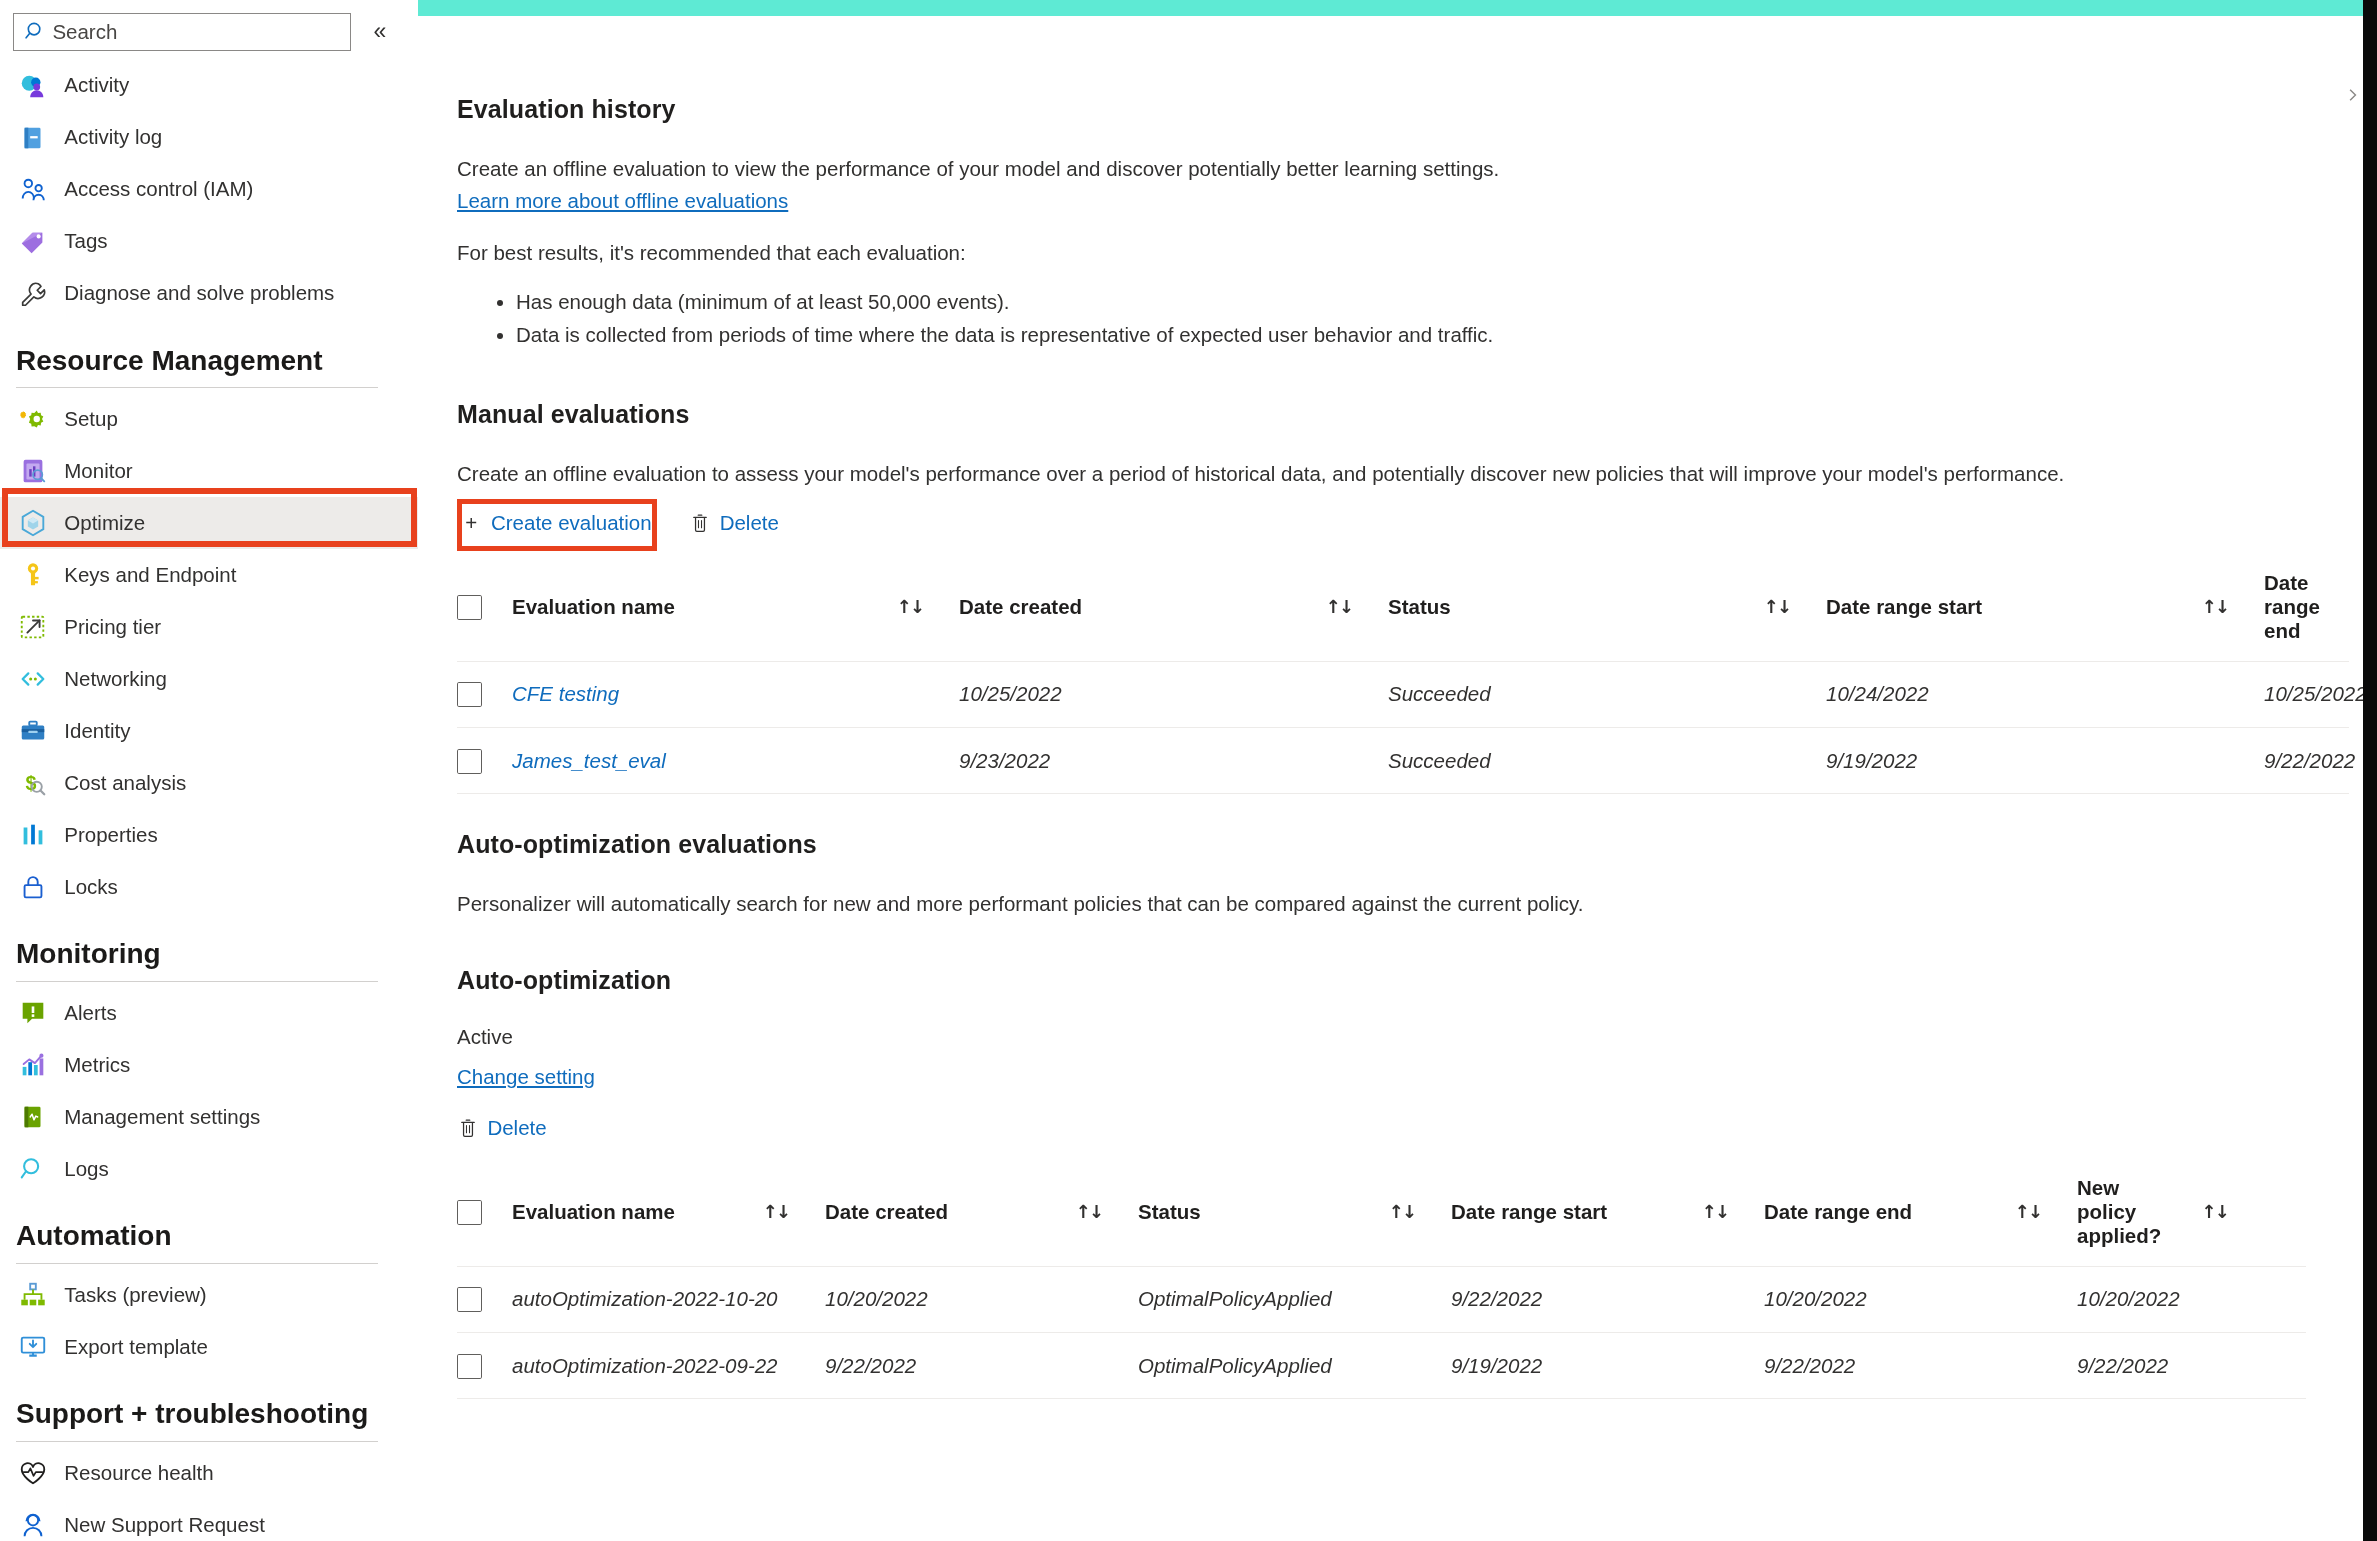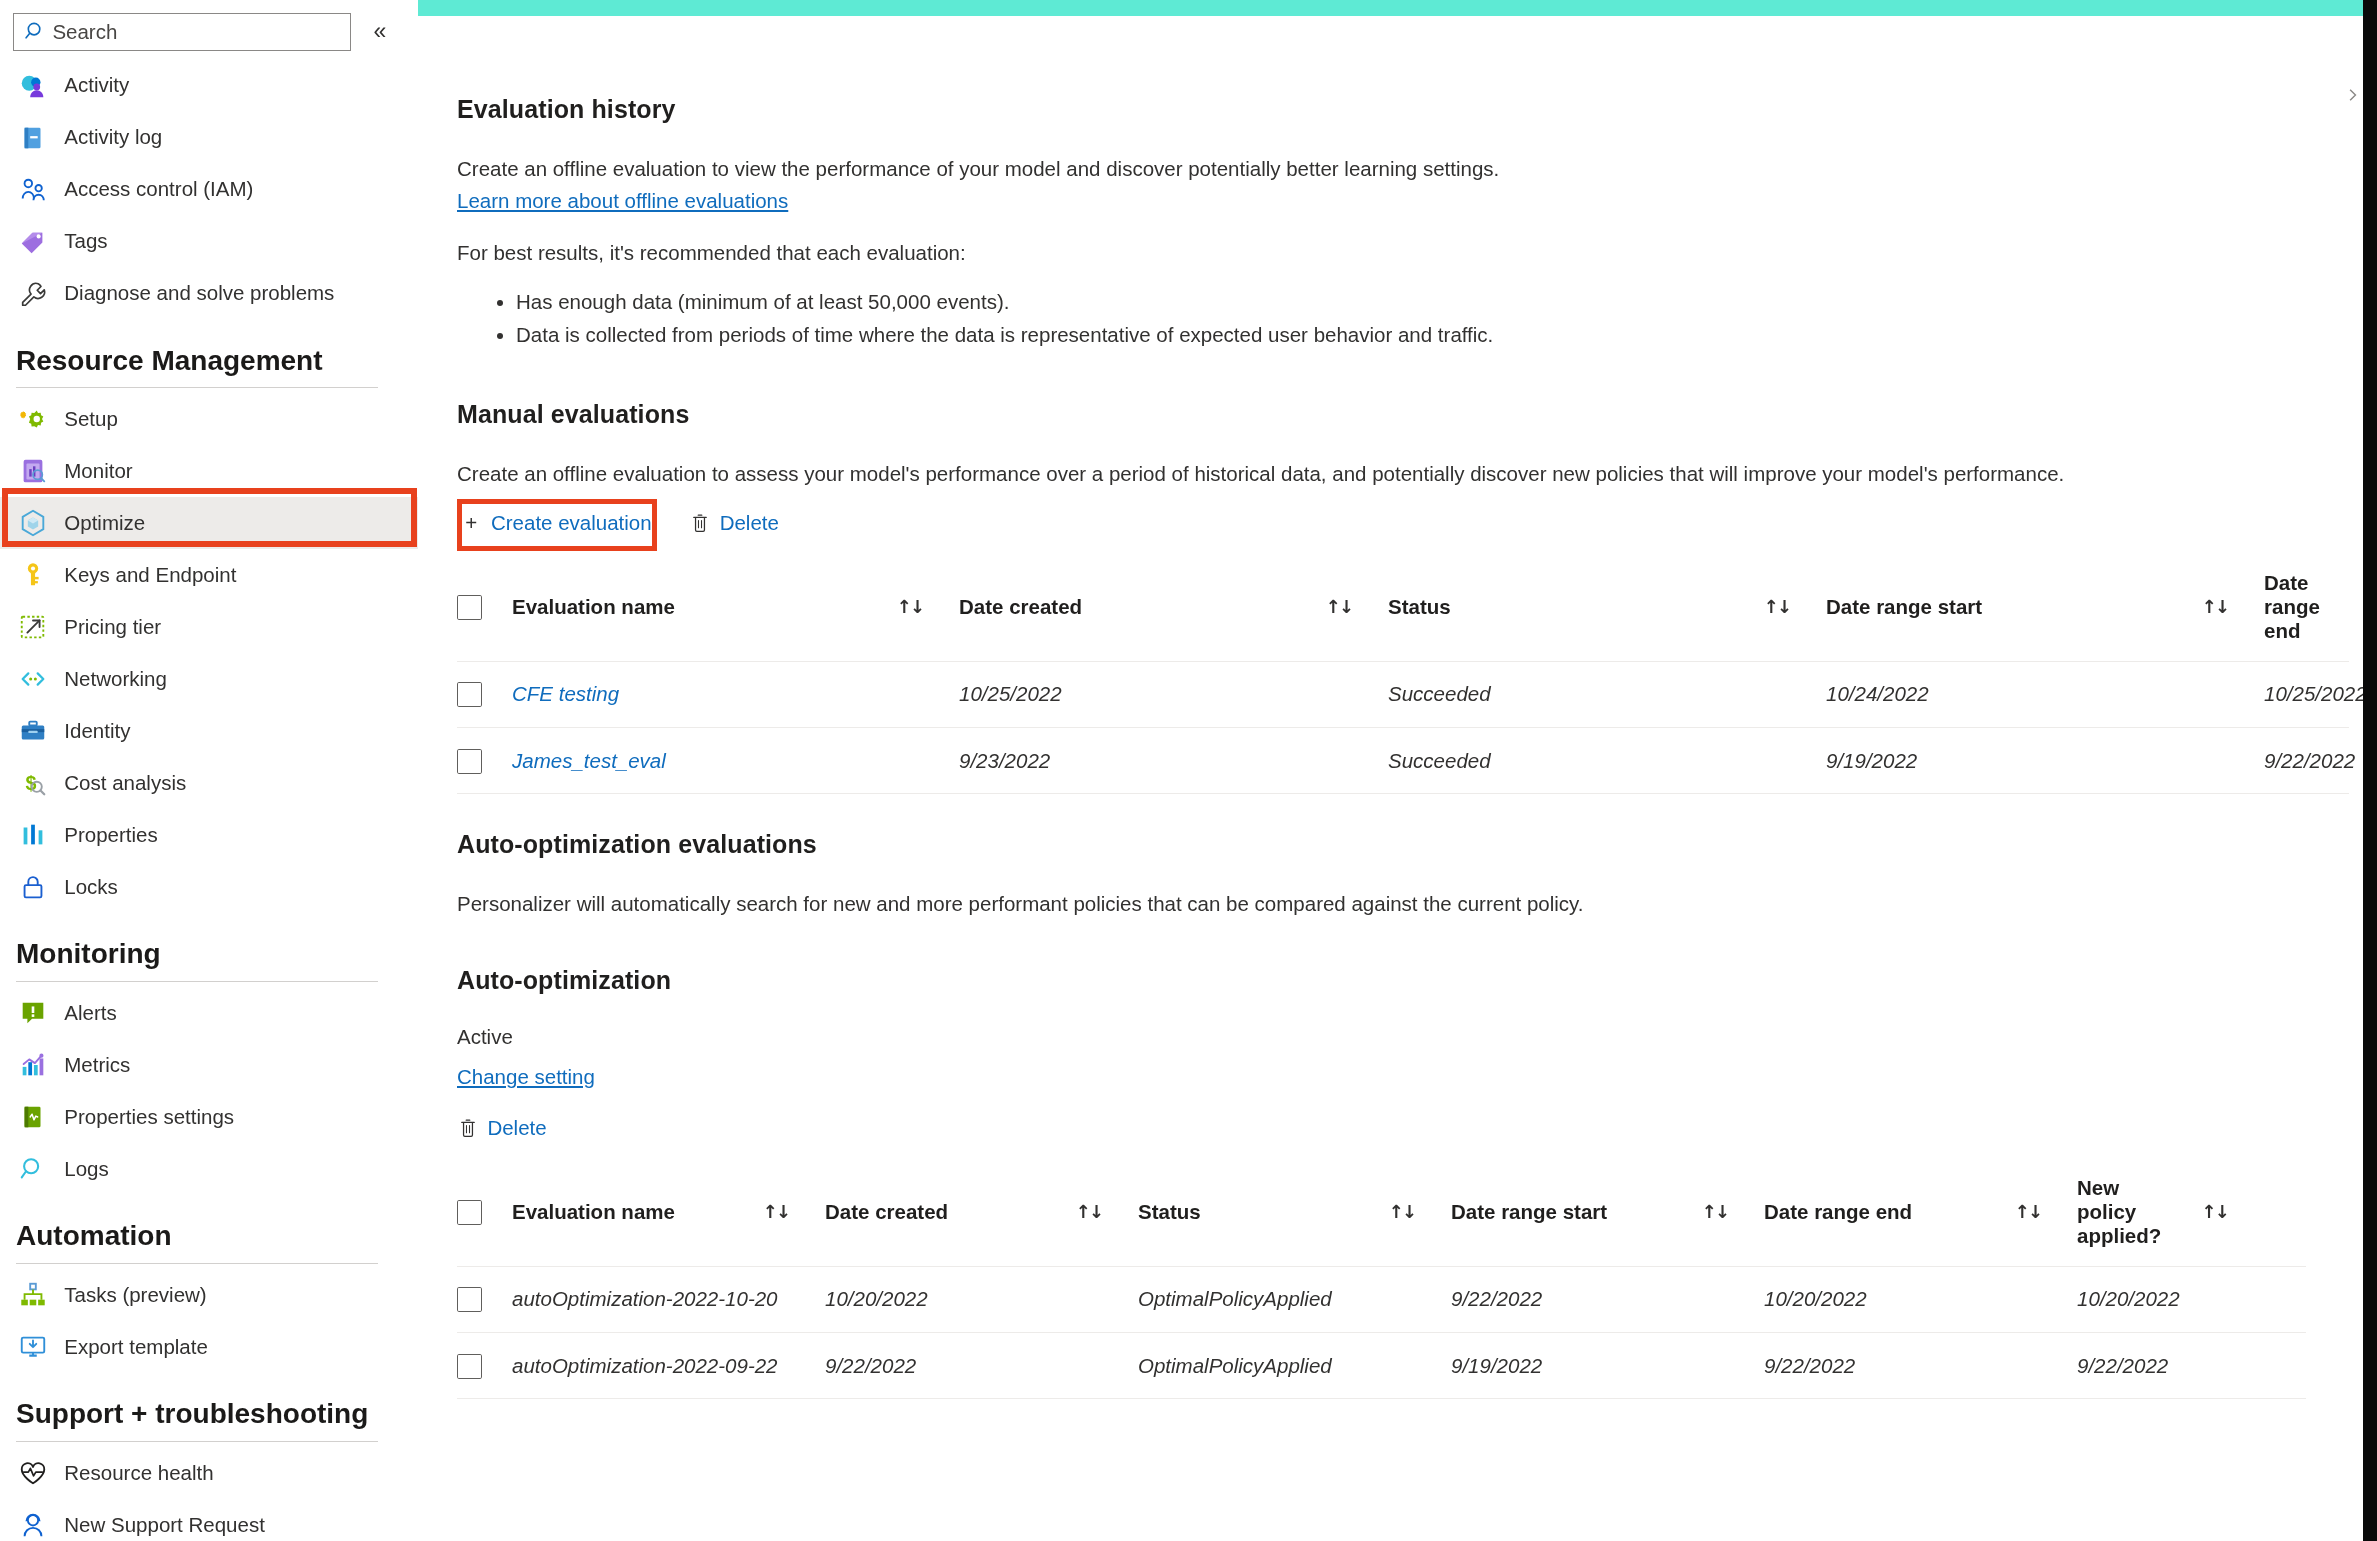--- a/index.html
+++ b/index.html
@@ -483,21 +483,21 @@
             <span class="nav-label">Metrics</span>
           </li>
           <li class="nav-item">
             <span class="nav-icon">
               <svg width="30" height="30" viewBox="0 0 32 32">
                 <rect x="7" y="5" width="17" height="22" rx="1.5" fill="#6aa300"></rect>
                 <rect x="7" y="5" width="4" height="22" fill="#4d7a00"></rect>
                 <path d="M13 16l2-3 2 6 2-4 2 1" stroke="#fff" stroke-width="1.6" fill="none" stroke-linecap="round" stroke-linejoin="round"></path>
               </svg>
             </span>
-            <span class="nav-label">Properties settings</span>
+            <span class="nav-label">Management settings</span>
           </li>
           <li class="nav-item">
             <span class="nav-icon">
               <svg width="30" height="30" viewBox="0 0 32 32">
                 <circle cx="14" cy="13" r="7.5" fill="none" stroke="#32bedd" stroke-width="2.2"></circle>
                 <line x1="8.6" y1="18.4" x2="4" y2="25" stroke="#32bedd" stroke-width="2.2" stroke-linecap="round"></line>
               </svg>
             </span>
             <span class="nav-label">Logs</span>
           </li>

